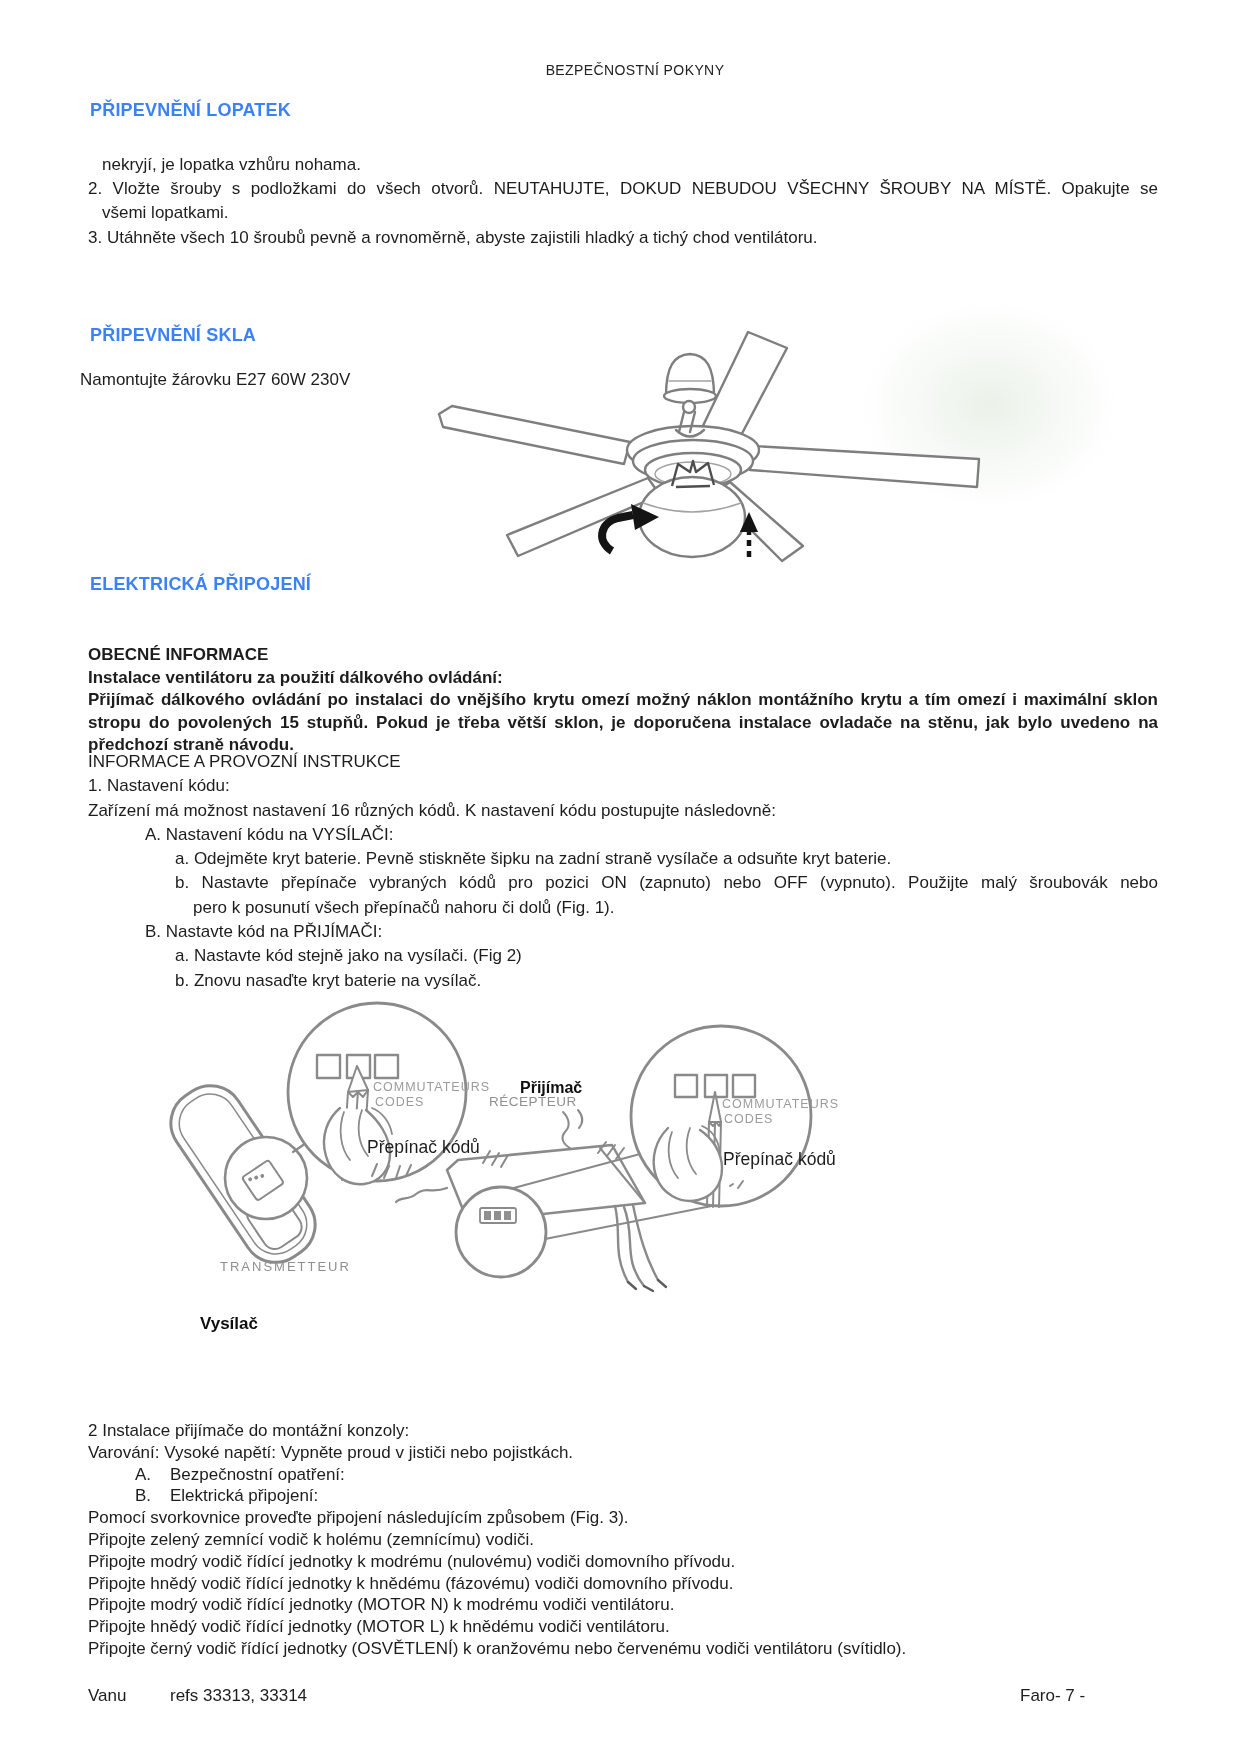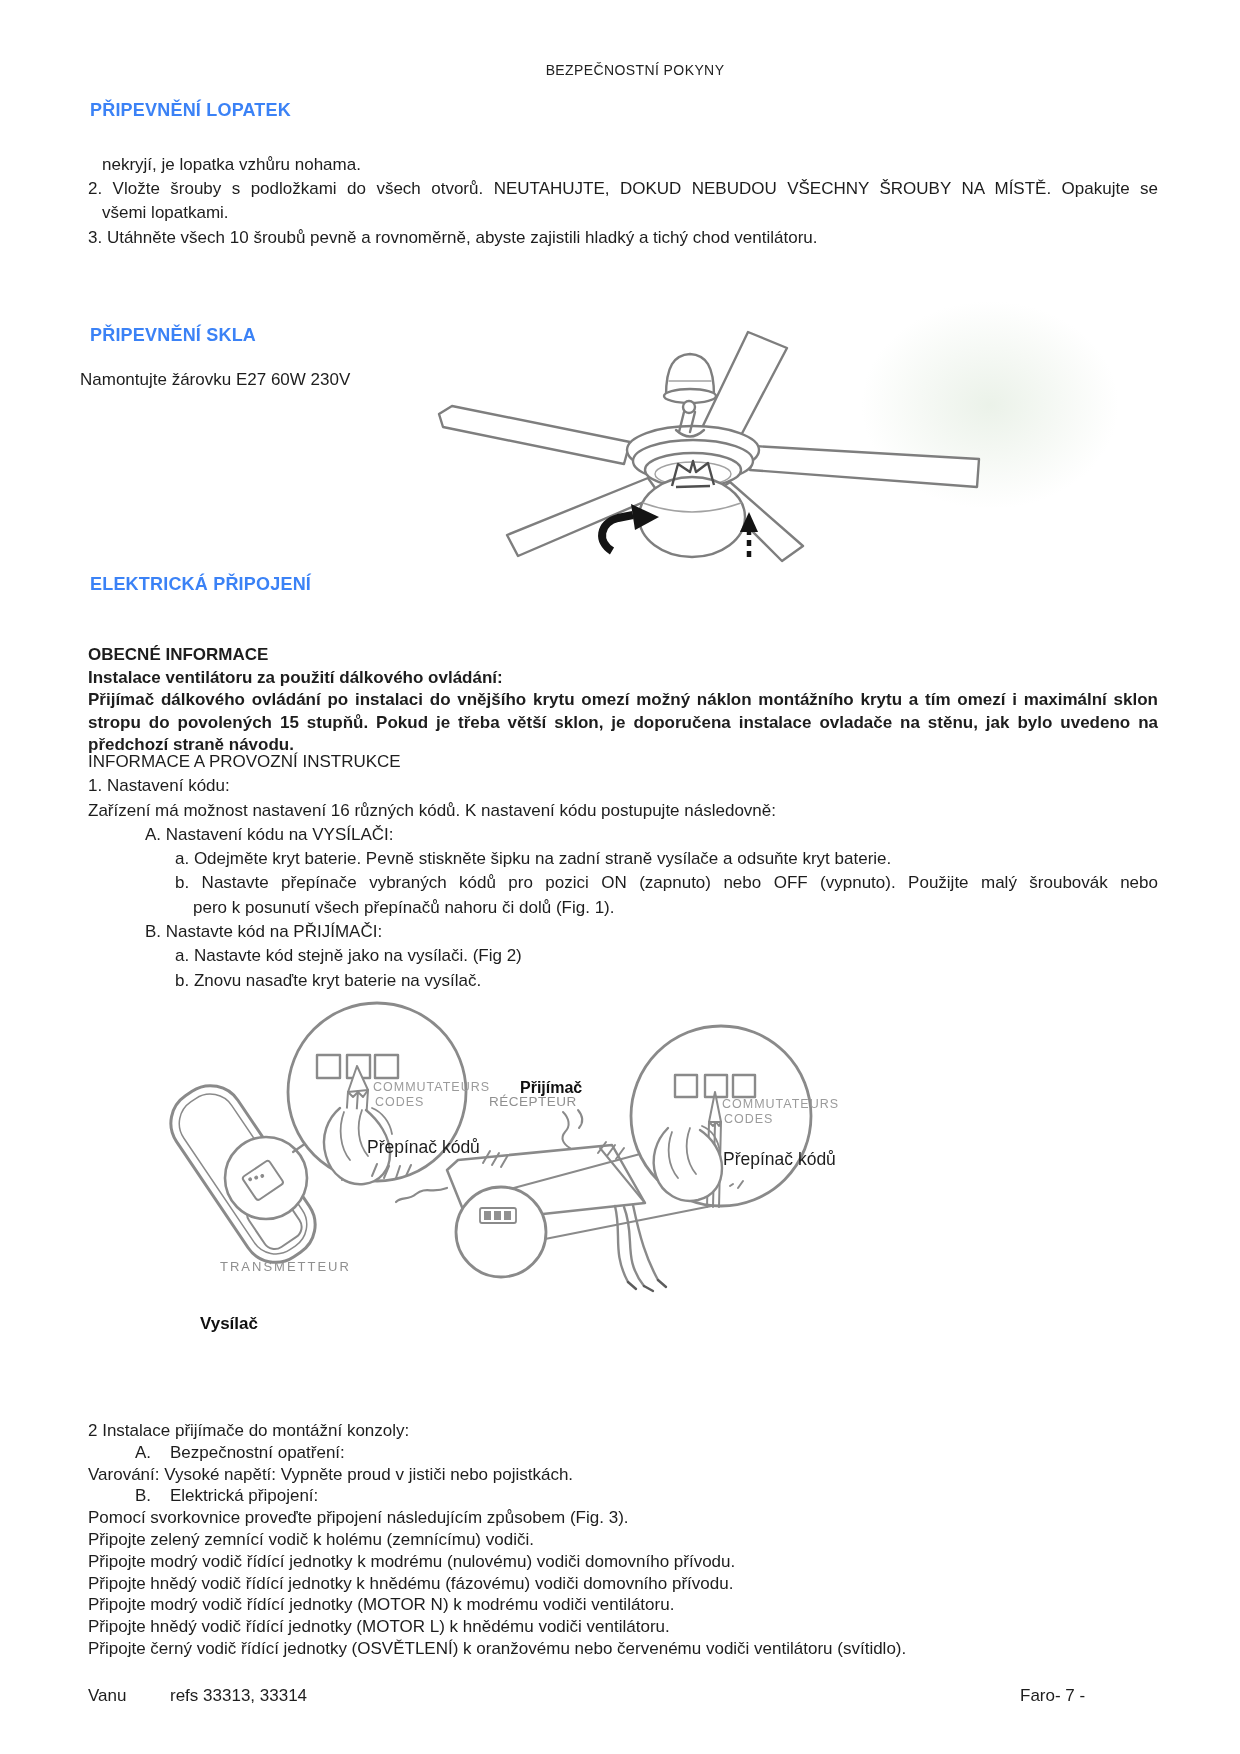--- a/index.html
+++ b/index.html
@@ -214,22 +214,22 @@
 
   <div class="abs sketch-label" style="left:489px;top:1094px;font-size:13.5px;letter-spacing:.5px;text-align:center;">RÉCEPTEUR</div>
   <div class="abs" style="left:367px;top:1137px;font-size:17.5px;">Přepínač kódů</div>
   <div class="abs bold-label" style="left:520px;top:1079px;font-size:16px;">Přijímač</div>
   <div class="abs" style="left:723px;top:1149px;font-size:17.5px;">Přepínač kódů</div>
   <div class="abs sketch-label" style="left:220px;top:1259px;font-size:13px;letter-spacing:2px;">TRANSMETTEUR</div>
   <div class="abs bold-label" style="left:200px;top:1303px;font-size:17px;margin-top:11px;">Vysílač</div>
 
   <div class="abs body-block" style="left:88px;top:1420px;line-height:21.8px;">
     <div class="ln">2 Instalace přijímače do montážní konzoly:</div>
+    <div class="ln">Varování: Vysoké napětí: Vypněte proud v jističi nebo pojistkách.</div>
     <div class="ln ind47">A.    Bezpečnostní opatření:</div>
-    <div class="ln">Varování: Vysoké napětí: Vypněte proud v jističi nebo pojistkách.</div>
     <div class="ln ind47">B.    Elektrická připojení:</div>
     <div class="ln">Pomocí svorkovnice proveďte připojení následujícím způsobem (Fig. 3).</div>
     <div class="ln">Připojte zelený zemnící vodič k holému (zemnícímu) vodiči.</div>
     <div class="ln">Připojte modrý vodič řídící jednotky k modrému (nulovému) vodiči domovního přívodu.</div>
     <div class="ln">Připojte hnědý vodič řídící jednotky k hnědému (fázovému) vodiči domovního přívodu.</div>
     <div class="ln">Připojte modrý vodič řídící jednotky (MOTOR N) k modrému vodiči ventilátoru.</div>
     <div class="ln">Připojte hnědý vodič řídící jednotky (MOTOR L) k hnědému vodiči ventilátoru.</div>
     <div class="ln">Připojte černý vodič řídící jednotky (OSVĚTLENÍ) k oranžovému nebo červenému vodiči ventilátoru (svítidlo).</div>
   </div>
 

